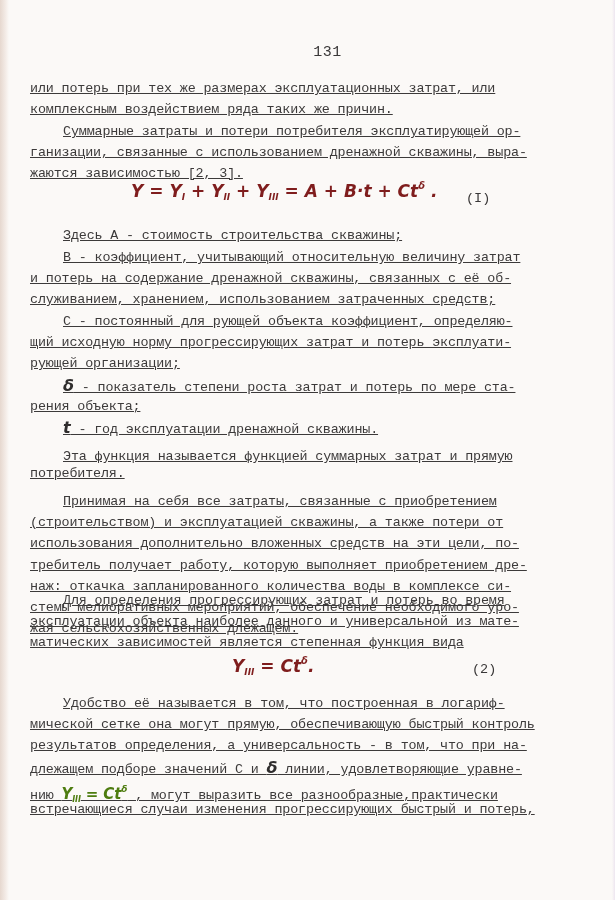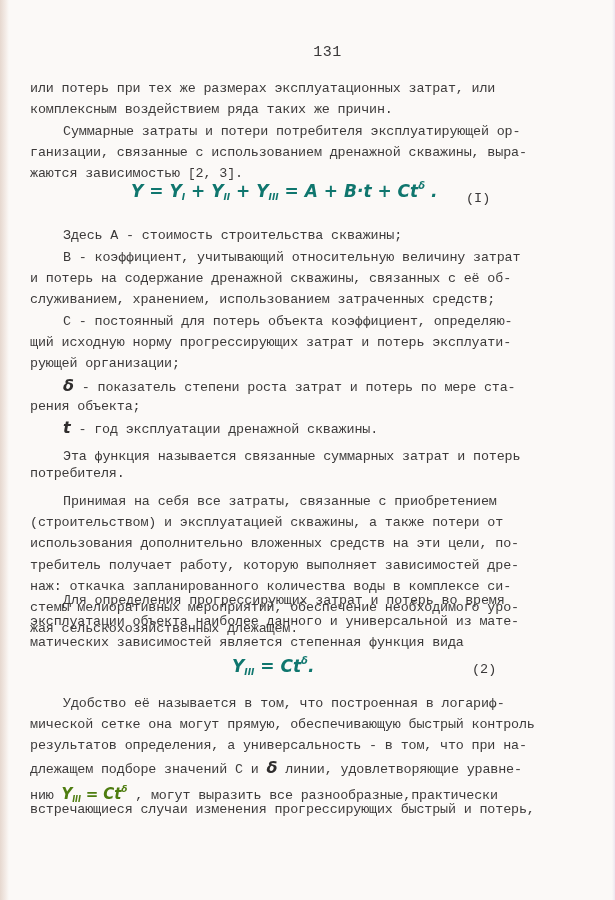--- a/index.html
+++ b/index.html
@@ -19,27 +19,28 @@
       background: linear-gradient(to left, #ede6f0, #fbf9f7);
     }
     .page-number {
       position: absolute; top: 44px; left: 0; width: 615px; text-align: center;
       font-size: 15px; letter-spacing: 0.5px; color: #3a3838; margin-left: 20px;
     }
     .line {
       position: absolute; left: 30px; width: 480px;
       font-size: 13.4px; line-height: 18px; white-space: nowrap;
       letter-spacing: -0.15px;
+      text-decoration: underline;
     }
     .indent { left: 63px; }
     .formula {
       position: absolute;
       font-family: "DejaVu Sans", sans-serif;
       font-style: italic; font-weight: bold;
-      font-size: 17px; color: #0f766e;
+      font-size: 17px; color: #7f1d1d;
       white-space: nowrap;
     }
     .formula sub { font-size: 9px; vertical-align: -3px; }
     .formula sup { font-size: 10px; vertical-align: 8px; }
     .eqnum {
       position: absolute; font-size: 13.5px; color: #3a3838;
     }
     .sym {
       font-family: "DejaVu Sans", sans-serif; font-style: italic; font-weight: bold;
       font-size: 16px; color: #2f2d2d;
@@ -65,36 +66,36 @@
 <div class="line" style="top:144px">ганизации, связанные с использованием дренажной скважины, выра-</div>
 <div class="line" style="top:165px">жаются зависимостью [2, 3].</div>
 
 <div class="formula" style="left:131px; top:180px;"><span>Y</span><span> = </span><span>Y</span><sub>I</sub><span> + </span><span>Y</span><sub>II</sub><span> + </span><span>Y</span><sub>III</sub><span> = A + B·t + Ct</span><sup>δ</sup><span> .</span></div>
 <div class="eqnum" style="left:466px; top:191px;">(I)</div>
 
 <div class="line indent" style="top:227px">Здесь  А - стоимость строительства скважины;</div>
 <div class="line indent" style="top:249px">В - коэффициент, учитывающий относительную величину затрат</div>
 <div class="line" style="top:270px">и потерь на содержание дренажной скважины, связанных с её об-</div>
 <div class="line" style="top:291px">служиванием, хранением, использованием затраченных средств;</div>
-<div class="line indent" style="top:313px">С - постоянный для потерь объекта коэффициент, определяю-</div>
+<div class="line indent" style="top:313px">С - постоянный для рующей объекта коэффициент, определяю-</div>
 <div class="line" style="top:334px">щий исходную норму прогрессирующих затрат и потерь эксплуати-</div>
 <div class="line" style="top:355px">рующей организации;</div>
 
 <div class="line indent" style="top:377px"><span class="sym">δ</span><span> - показатель степени роста затрат и потерь по мере ста-</span></div>
 <div class="line" style="top:398px">рения объекта;</div>
 
 <div class="line indent" style="top:419px"><span class="sym">t</span><span> - год эксплуатации дренажной скважины.</span></div>
 
-<div class="line indent" style="top:448px">Эта функция называется связанные суммарных затрат и потерь</div>
+<div class="line indent" style="top:448px">Эта функция называется функцией суммарных затрат и прямую</div>
 <div class="line" style="top:465px">потребителя.</div>
 
 <div class="line indent" style="top:493px">Принимая на себя все затраты, связанные с приобретением</div>
 <div class="line" style="top:514px">(строительством) и эксплуатацией скважины, а также потери от</div>
 <div class="line" style="top:535px">использования дополнительно вложенных средств на эти цели, по-</div>
-<div class="line" style="top:557px">требитель получает работу, которую выполняет зависимостей дре-</div>
+<div class="line" style="top:557px">требитель получает работу, которую выполняет приобретением дре-</div>
 <div class="line" style="top:578px">наж: откачка запланированного количества воды в комплексе си-</div>
 <div class="line" style="top:599px">стемы мелиоративных мероприятий, обеспечение необходимого уро-</div>
 <div class="line" style="top:620px">жая сельскохозяйственных длежащем.</div>
 
 <div class="line indent" style="top:592px" id="p4l0">Для определения прогрессирующих затрат и потерь во время</div>
 <div class="line" style="top:613px" id="p4l1">эксплуатации объекта наиболее данного и универсальной из мате-</div>
 <div class="line" style="top:634px" id="p4l2">матических зависимостей является степенная функция вида</div>
 
 <div class="formula" style="left:232px; top:655px;"><span>Y</span><sub>III</sub><span> = Ct</span><sup>δ</sup><span>.</span></div>
 <div class="eqnum" style="left:472px; top:662px;">(2)</div>

